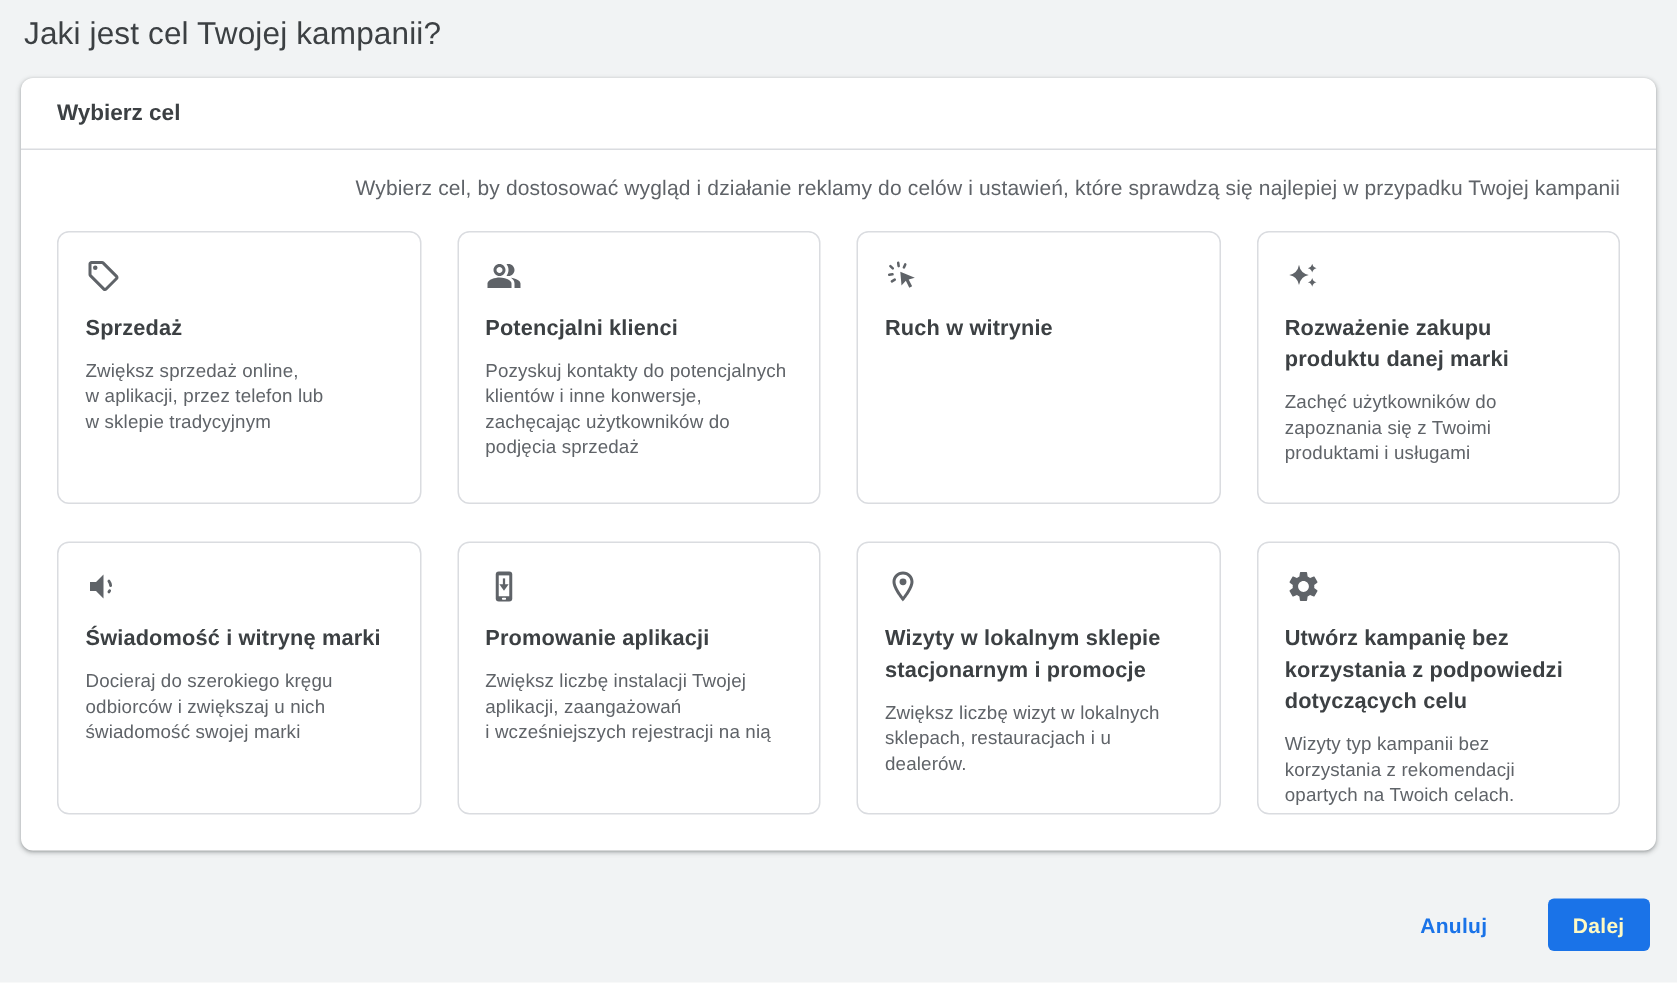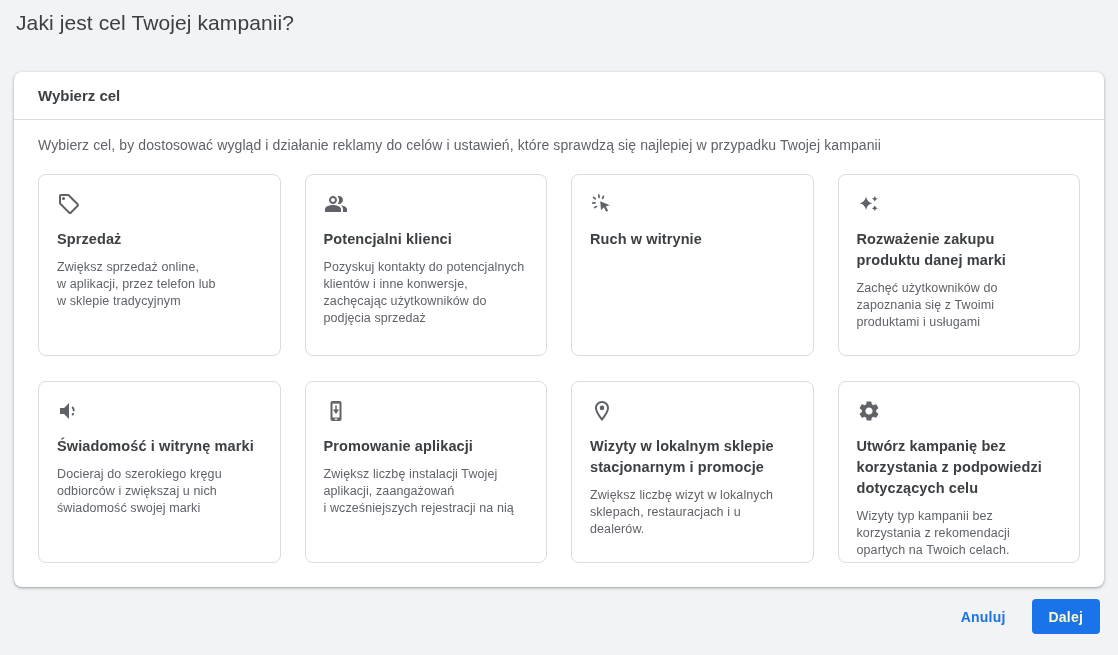--- a/index.html
+++ b/index.html
@@ -11,37 +11,37 @@
     position: relative;
     overflow: hidden;
     color: #3c4043;
   }
   .page-title {
     position: absolute; left: 16px; top: 11px;
     font-size: 21px; font-weight: 400; color: #3c4043;
     letter-spacing: .1px;
   }
   .panel {
-    position: absolute; left: 14px; top: 72px;
+    position: absolute; left: 14px; top: 52px;
     width: 1090px; height: 515px;
     background: #ffffff;
     border-radius: 8px;
     box-shadow: 0 1px 2px rgba(60,64,67,.30), 0 1px 3px 1px rgba(60,64,67,.15);
   }
   .panel-header {
     height: 48px; padding: 0 24px;
     display: flex; align-items: center;
     border-bottom: 1px solid #dadce0;
   }
   .panel-header-title {
     font-size: 15px; font-weight: 700; color: #3c4043;
   }
   .panel-body { padding: 17px 24px 0 24px; }
   .panel-subtitle {
-    font-size: 14px; color: #5f6368; letter-spacing: .1px;
+    font-size: 14px; color: #5f6368; letter-spacing: .1px; text-align: right;
   }
   .goals-grid {
     margin-top: 21px;
     display: grid;
     grid-template-columns: repeat(4, 1fr);
     gap: 25px 24px;
   }
   .goal-card {
     border: 1px solid #dadce0;
     border-radius: 8px;
@@ -60,21 +60,21 @@
   }
   .goal-desc {
     margin-top: 9px;
     font-size: 12.5px; color: #5f6368;
     line-height: 17px;
     white-space: pre-line;
     letter-spacing: .1px;
   }
   .footer-actions {
     position: absolute; right: 18px; top: 599px;
-    display: flex; align-items: center; gap: 10px;
+    display: flex; align-items: center; gap: 24px;
   }
   .btn-text {
     border: none; background: transparent;
     color: #1a73e8; font-family: inherit;
     font-size: 14px; font-weight: 700;
     padding: 8px 16px; border-radius: 4px; cursor: pointer;
     letter-spacing: .2px;
   }
   .btn-primary {
     border: none; background: #1a73e8; color: #fef9c3;

